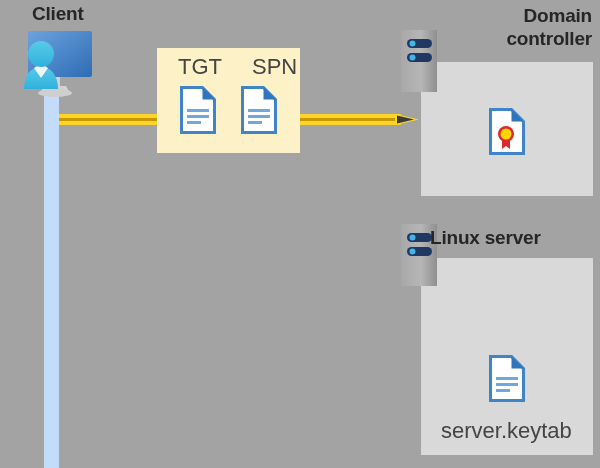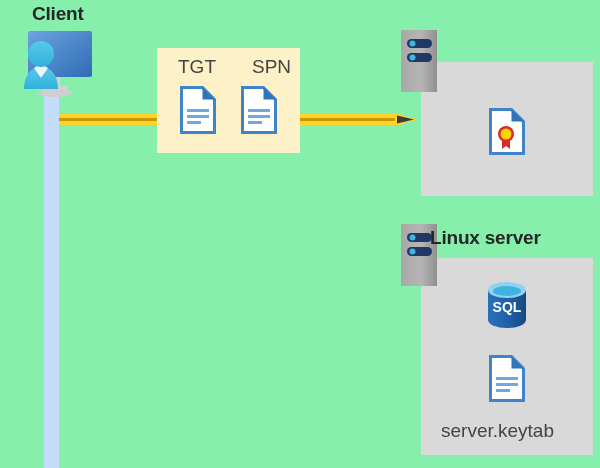--- a/index.html
+++ b/index.html
@@ -7,38 +7,38 @@
     padding: 0;
     background: #ffffff;
   }
   body {
     font-family: "Liberation Sans", sans-serif;
   }
   #canvas {
     position: relative;
     width: 600px;
     height: 468px;
-    background: #86efac;
+    background: #a3a3a3;
     overflow: hidden;
   }
 
   
   .title-bold {
     position: absolute;
     font-weight: bold;
     color: #262626;
     font-size: 19px;
     line-height: 23px;
     letter-spacing: -0.2px;
     white-space: pre-line;
   }
   .label-plain {
     position: absolute;
     color: #444444;
-    font-size: 19px;
+    font-size: 22px;
     line-height: 22px;
     white-space: nowrap;
     text-align: right;
   }
 
   
   #client-lifeline {
     position: absolute;
     left: 44px;
     top: 60px;
@@ -192,20 +192,22 @@
         </linearGradient>
       </defs>
       <rect x="0" y="0" width="36" height="62" fill="url(#towerGrad)"></rect>
       <rect x="6" y="9" width="25" height="9" rx="4.5" fill="#1f3864"></rect>
       <circle cx="11.5" cy="13.5" r="3" fill="#41b6e6"></circle>
       <rect x="6" y="23" width="25" height="9" rx="4.5" fill="#1f3864"></rect>
       <circle cx="11.5" cy="27.5" r="3" fill="#41b6e6"></circle>
     </svg>
   </div>
 
+  <div id="dc-title" class="title-bold">Domain
+controller</div>
 
   <div id="cert-doc" class="icon-abs">
     <svg width="36" height="47" viewBox="0 0 36 47" xmlns="http://www.w3.org/2000/svg">
       <path d="M1.5 1.5 h21 l12 12 v32 h-33 z" fill="#ffffff" stroke="#3f84c8" stroke-width="3"></path>
       <path d="M22.5 1.5 l12 12 h-12 z" fill="#2f74bd"></path>
 
       <path d="M13 28 l0 13 l4 -3 l4 3 l0 -13 z" fill="#d92b2b"></path>
 
       <circle cx="17" cy="26" r="8" fill="#d92b2b"></circle>
       <circle cx="17" cy="26" r="5.5" fill="#ffd400"></circle>
@@ -219,35 +221,20 @@
       <rect x="0" y="0" width="36" height="62" fill="url(#towerGrad)"></rect>
       <rect x="6" y="9" width="25" height="9" rx="4.5" fill="#1f3864"></rect>
       <circle cx="11.5" cy="13.5" r="3" fill="#41b6e6"></circle>
       <rect x="6" y="23" width="25" height="9" rx="4.5" fill="#1f3864"></rect>
       <circle cx="11.5" cy="27.5" r="3" fill="#41b6e6"></circle>
     </svg>
   </div>
 
   <div id="linux-title" class="title-bold">Linux server</div>
 
-  <div id="sql-db" class="icon-abs">
-    <svg width="42" height="48" viewBox="0 0 42 48" xmlns="http://www.w3.org/2000/svg">
-      <defs>
-        <linearGradient id="dbGrad" x1="0" y1="0" x2="1" y2="0">
-          <stop offset="0%" stop-color="#2a71b8"></stop>
-          <stop offset="55%" stop-color="#1f5fa8"></stop>
-          <stop offset="100%" stop-color="#16497f"></stop>
-        </linearGradient>
-      </defs>
-      <path d="M2 9 h38 v30 a19 8 0 0 1 -38 0 z" fill="url(#dbGrad)"></path>
-      <ellipse cx="21" cy="9" rx="19" ry="8" fill="#8fd3ee"></ellipse>
-      <ellipse cx="21" cy="10" rx="14" ry="5" fill="#3fb3e0"></ellipse>
-      <text x="21" y="31" font-family="'Liberation Sans', sans-serif" font-size="14" font-weight="bold" fill="#ffffff" text-anchor="middle">SQL</text>
-    </svg>
-  </div>
 
   <div id="keytab-doc" class="icon-abs">
     <svg width="36" height="47" viewBox="0 0 36 47" xmlns="http://www.w3.org/2000/svg">
       <path d="M1.5 1.5 h21 l12 12 v32 h-33 z" fill="#ffffff" stroke="#3f84c8" stroke-width="3"></path>
       <path d="M22.5 1.5 l12 12 h-12 z" fill="#2f74bd"></path>
       <rect x="7" y="22" width="22" height="3" fill="#6fa8dc"></rect>
       <rect x="7" y="28" width="22" height="3" fill="#6fa8dc"></rect>
       <rect x="7" y="34" width="14" height="3" fill="#6fa8dc"></rect>
     </svg>
   </div>

